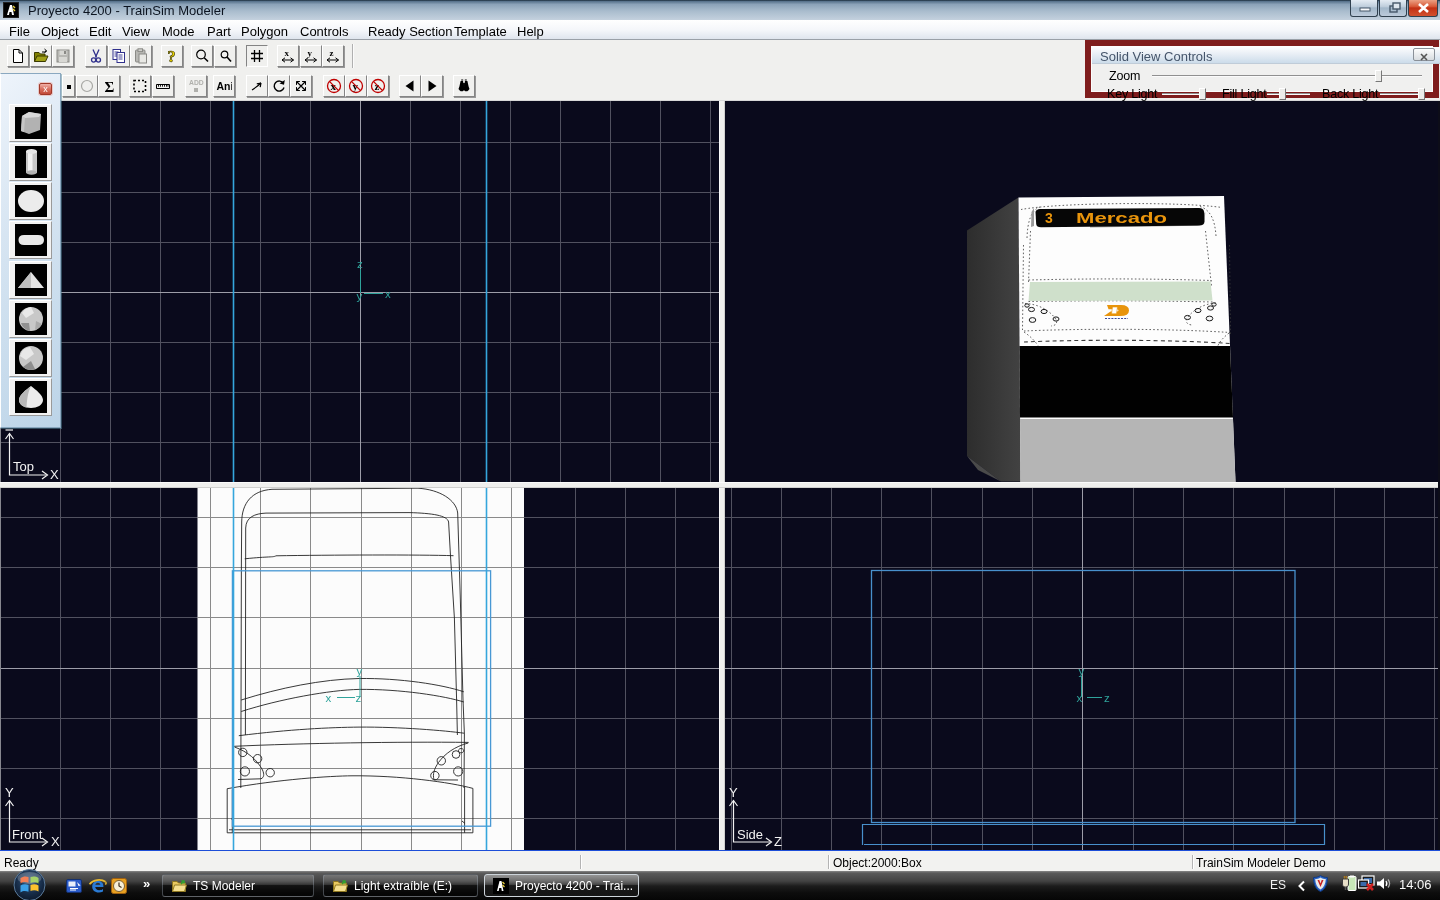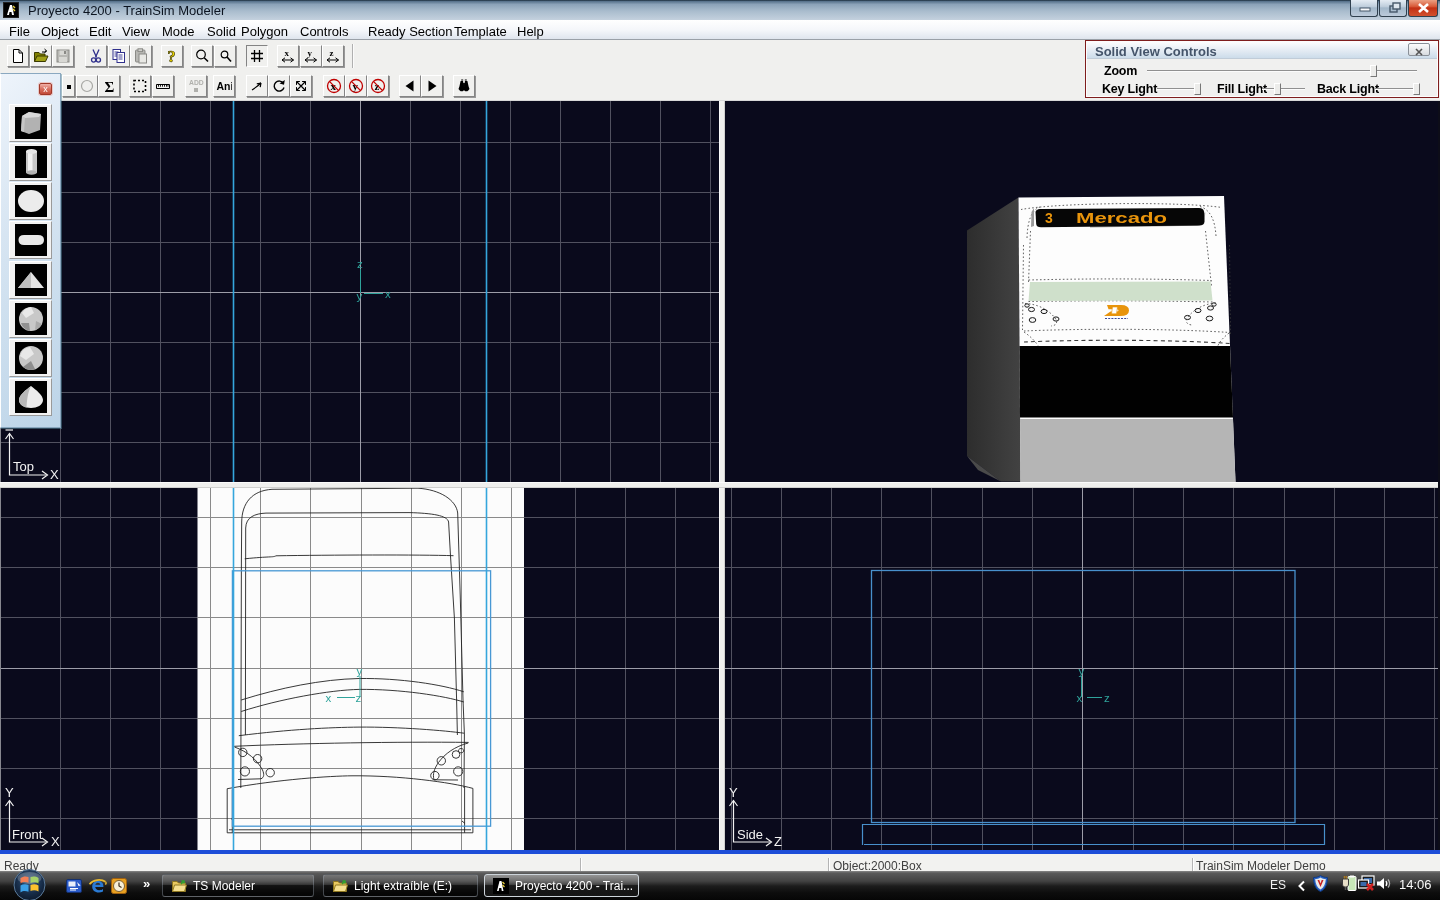--- a/index.html
+++ b/index.html
@@ -22,34 +22,34 @@
 #tb2 { left:0; top:71px; width:1440px; height:30px; background:#f0f0ee; border-bottom:1px solid #d8d8d8; }
 .tbtn { position:absolute; width:22px; height:22px; background:#f0f0ee; border:1px solid; border-color:#ffffff #848484 #848484 #ffffff; box-shadow:1px 1px 0 #989898; }
 .tbtn.pressed { border-color:#848484 #ffffff #ffffff #848484; box-shadow:none; }
 .tsep { position:absolute; width:2px; border-left:1px solid #b0b0b0; border-right:1px solid #fbfbfb; }
 .tbtn svg { position:absolute; left:2px; top:2px; }
 
 .vp { position:absolute; background:#0a0a1c; }
 #vsplit { left:719px; top:101px; width:6px; height:749px; background:#efefed; border-left:1px solid #fafafa; border-right:1px solid #d0d0ce;}
 #hsplit { left:0; top:482px; width:1440px; height:6px; background:#efefed; border-top:1px solid #fafafa; border-bottom:1px solid #d0d0ce;}
 
-#statusbar { left:0; top:850px; width:1440px; height:21px; background:#f2f2f0; border-top:4px solid #1d4ed8; font-size:12px; color:#404040; }
+#statusbar { left:0; top:850px; width:1440px; height:21px; background:#f2f2f0; border-top:1px solid #1d4ed8; font-size:12px; color:#000000; }
 .sdiv { position:absolute; top:4px; height:14px; width:1px; background:#b4b4b4; box-shadow:1px 0 0 #ffffff; }
 
 #taskbar { left:0; top:871px; width:1440px; height:29px; background:linear-gradient(180deg,#888888 0%,#5a5a5a 7%,#424242 35%,#1c1c1c 52%,#0d0d0d 75%,#060606 100%); }
 .task { position:absolute; top:3px; height:23px; border-radius:3px; border:1px solid rgba(150,160,172,0.42); background:linear-gradient(180deg,rgba(255,255,255,0.20) 0%,rgba(255,255,255,0.07) 45%,rgba(0,0,0,0.38) 50%,rgba(0,0,0,0.48) 100%); color:#fff; font-size:12px; }
 .task.active { background:linear-gradient(180deg,rgba(255,255,255,0.38) 0%,rgba(255,255,255,0.14) 45%,rgba(20,20,20,0.25) 50%,rgba(50,50,50,0.3) 100%); border-color:#cdd4da; }
 .tlabel { position:absolute; left:30px; top:4px; white-space:nowrap; }
 
 #toolbox { left:0; top:73px; width:61px; height:355px; background:linear-gradient(135deg,#eef4fb 0%,#d7e5f2 40%,#bcd4e8 100%); border:1px solid #8aa8c0; border-left:1px solid #ffffff; box-shadow:1px 1px 0 rgba(90,140,160,0.5); }
 #tbx-close { position:absolute; left:38px; top:9px; width:13px; height:12px; background:linear-gradient(180deg,#f0b0a8 0%,#d87060 50%,#c24a38 100%); border:1px solid #a03828; border-radius:2px; box-shadow:0 0 0 1px #e8c8c8; color:#fff; font-size:9px; line-height:11px; text-align:center; }
 .pbtn { position:absolute; left:8px; width:43px; height:38px; background:#f2f2f2; border:1px solid; border-color:#ffffff #9a9a9a #9a9a9a #ffffff; }
 .pbtn .blk { position:absolute; left:5px; top:2px; width:32px; height:32px; background:#000; }
 
-#svc { left:1085px; top:40px; width:354px; height:58px; background:#f0f0ef; border:1px solid #7f1d1d; box-shadow:inset 0 0 0 1px #fdfdfd;font-weight:bold; }
+#svc { left:1085px; top:40px; width:354px; height:58px; background:#f0f0ef; border:6px solid #7f1d1d; box-shadow:inset 0 0 0 1px #fdfdfd; }
 #svc-title { position:absolute; left:1px; top:1px; width:350px; height:17px; background:linear-gradient(180deg,#fdfdfe 0%,#e8eef5 45%,#ccdcea 100%); border-bottom:1px solid #c0ccd8; }
 #svc-title span { position:absolute; left:8px; top:2px; font-size:13px; color:#44546a; }
 #svc-close { position:absolute; left:322px; top:2px; width:22px; height:13px; background:linear-gradient(180deg,#fcfcfc,#d8dce0); border:1px solid #8a9098; border-radius:2px; }
 .svclabel { position:absolute; font-size:12.5px; color:#000; letter-spacing:-0.2px; }
 .track { position:absolute; height:2px; border-top:1px solid #909090; border-bottom:1px solid #fbfbfb; }
 .thumb { position:absolute; width:7px; height:12px; background:#ececea; border:1px solid; border-color:#ffffff #777777 #777777 #ffffff; }
 </style>
 </head>
 <body>
 <div id="page">
@@ -72,21 +72,21 @@
   <div id="btncls" class="abs winbtn"><svg width="30" height="16">
         <path d="M10 4 L19 12 M19 4 L10 12" stroke="#fff" stroke-width="2.6"></path>
       </svg></div>
 
   <div id="menubar" class="abs"></div>
   <span class="mi" style="left:9px">File</span>
   <span class="mi" style="left:41px">Object</span>
   <span class="mi" style="left:89px">Edit</span>
   <span class="mi" style="left:122px">View</span>
   <span class="mi" style="left:162px">Mode</span>
-  <span class="mi" style="left:207px">Solid</span>
+  <span class="mi" style="left:207px">Part</span>
   <span class="mi" style="left:241px">Polygon</span>
   <span class="mi" style="left:300px">Controls</span>
   <span class="mi" style="left:368px">Ready Section</span>
   <span class="mi" style="left:454px">Template</span>
   <span class="mi" style="left:517px">Help</span>
 
   <div id="tb1" class="abs">
     <div class="tbtn" style="left:7px;top:5px">
         <svg width="16" height="16" viewBox="0 0 16 16">
           <path d="M3.5 1.5 H9 L12.5 5 V14.5 H3.5 Z" fill="#fff" stroke="#000"></path>

